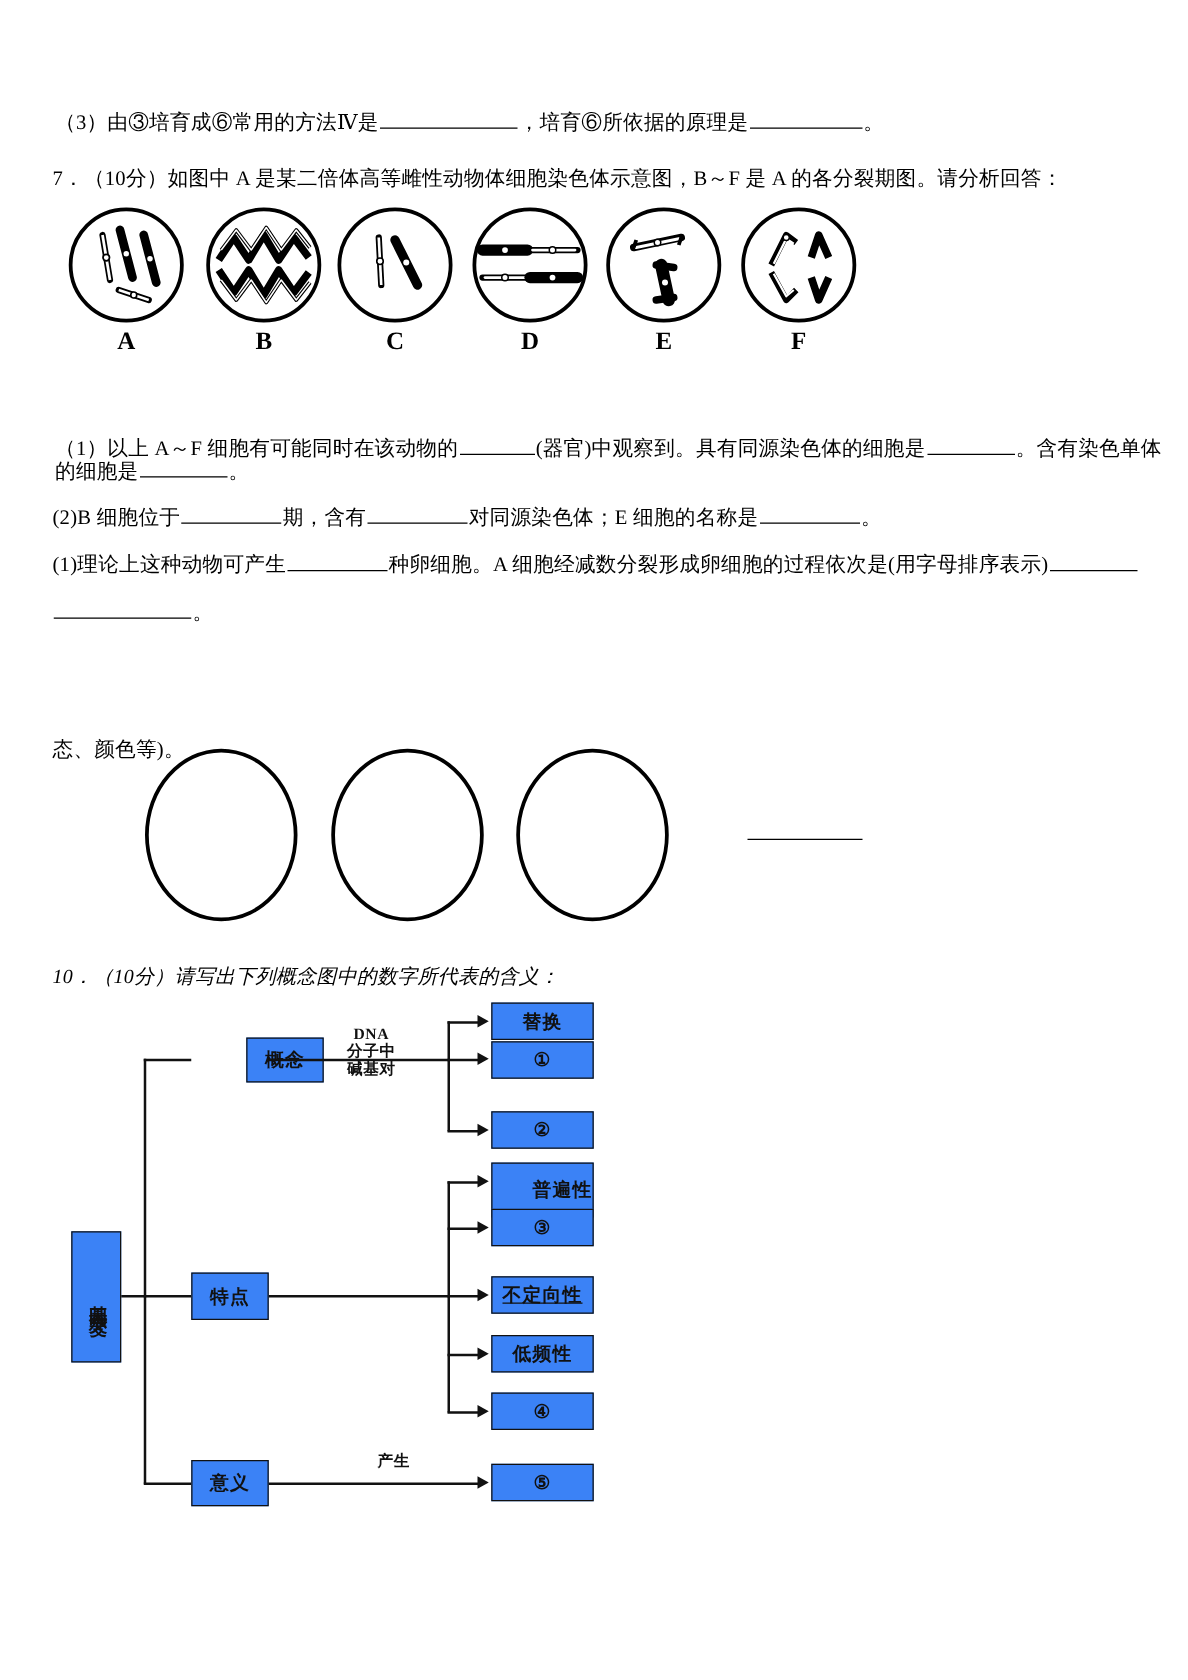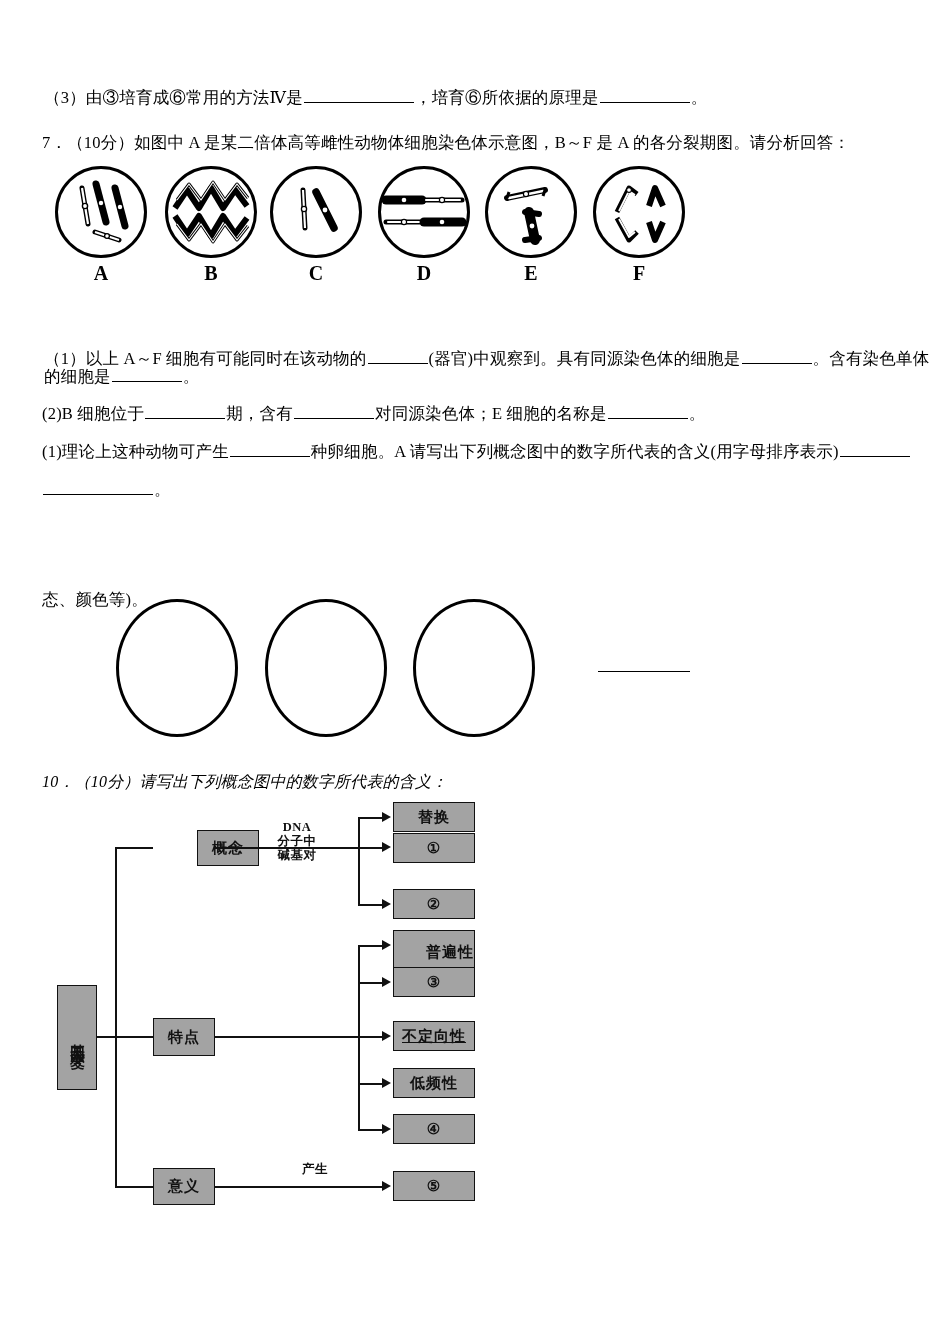--- a/index.html
+++ b/index.html
@@ -104,21 +104,21 @@
   .cmap {
     position: absolute;
     left: 40px;
     top: 795px;
     width: 520px;
     height: 430px;
   }
   .cbox {
     position: absolute;
     border: 1.7px solid #111;
-    background: #a3a3a3;
+    background: #3b82f6;
     box-sizing: border-box;
     display: flex;
     align-items: center;
     justify-content: center;
     font-size: 15px;
     font-weight: bold;
     font-family: "Liberation Serif", "DejaVu Serif", serif;
     letter-spacing: 1px;
     color: #111;
   }
@@ -282,21 +282,21 @@
 
   <div class="qline" style="left:44px; top:365px;">
     <span>的细胞是</span><span class="blank w70"></span><span>。</span>
   </div>
 
   <div class="qline" style="left:42px; top:402px;">
     <span>(2)B 细胞位于</span><span class="blank w80"></span><span>期，含有</span><span class="blank w80"></span><span>对同源染色体；E 细胞的名称是</span><span class="blank w80"></span><span>。</span>
   </div>
 
   <div class="qline" style="left:42px; top:440px;">
-    <span>(1)理论上这种动物可产生</span><span class="blank w80"></span><span>种卵细胞。A 请写出下列概念图中的数字所代表的含义(用字母排序表示)</span><span class="blank w70"></span>
+    <span>(1)理论上这种动物可产生</span><span class="blank w80"></span><span>种卵细胞。A 细胞经减数分裂形成卵细胞的过程依次是(用字母排序表示)</span><span class="blank w70"></span>
   </div>
 
   <div class="qline" style="left:42px; top:478px;">
     <span class="blank w110"></span><span>。</span>
   </div>
 
   <div class="qline" style="left:42px; top:548px;margin-top:40px;">态、颜色等)。</div>
 
   <div class="ovals">
     <div class="oval" style="left:6px;  top:4px;"></div>

